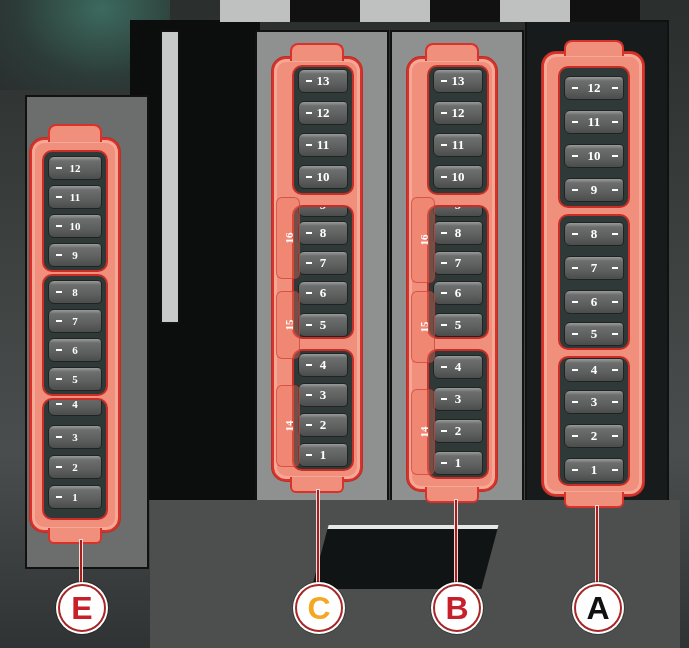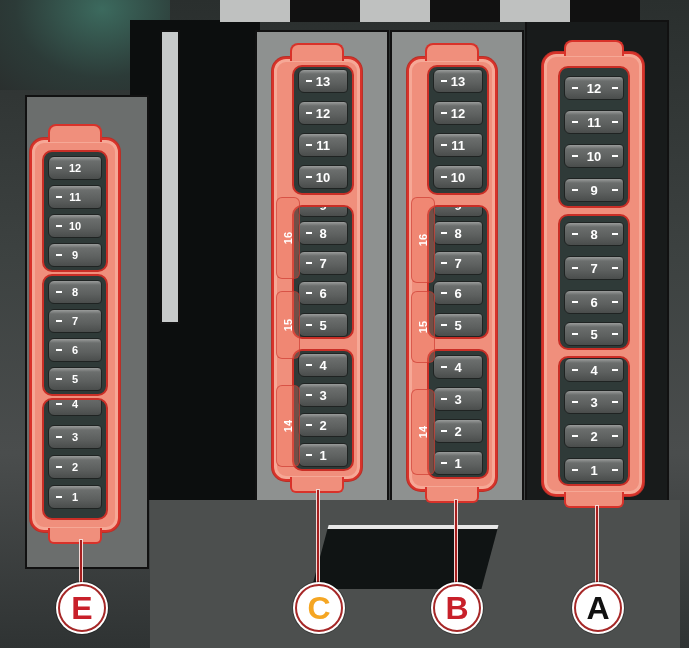--- a/index.html
+++ b/index.html
@@ -2,21 +2,21 @@
 <html><head>
 <meta charset="utf-8">
 <style>
   html, body { margin:0; padding:0; }
   body { width:689px; height:648px; overflow:hidden; background:#fff; font-family:"Liberation Sans", sans-serif; }
   #stage { position:relative; width:689px; height:648px; overflow:hidden;
     background:
       linear-gradient(180deg, #2a2f2e 0%, #3d4241 40%, #4a4d4d 70%, #2f3333 100%); }
   .bg { position:absolute; }
   .strip { position:absolute; background:#f08f7c; border:2px solid #d8322a; border-radius:14px;
-    box-shadow: inset 0 0 0 3px #f6a896, 0 0 0 1px #b83028; }
+    box-shadow: inset 0 0 0 3px #f6a896, 0 0 0 1px #b83028; font-family: Liberation Serif, serif; }
   .strip .tab { position:absolute; background:#f08f7c; border:2px solid #d8322a; border-bottom:none; border-radius:8px 8px 0 0; }
   .strip .foot { position:absolute; background:#f08f7c; border:2px solid #d8322a; border-top:none; border-radius:0 0 6px 6px; }
   .group { position:absolute; background:#2f3a38; border:2px solid #c92e26; border-radius:10px; overflow:hidden; }
   .fuse { position:absolute; left:4px; right:4px; height:22px; border-radius:6px 4px 4px 6px;
     background:linear-gradient(180deg,#9a9c9b 0%, #6b6e6d 18%, #5d605f 60%, #4a4d4c 100%);
     border:1px solid #1f2322; color:#fff; font-weight:bold; font-size:13px;
     display:flex; align-items:center; justify-content:center; }
   .fuse .dash { position:absolute; width:6px; height:2px; background:#fff; top:10px; }
   .fuse .dash.l { left:7px; }
   .fuse .dash.r { right:5px; }

